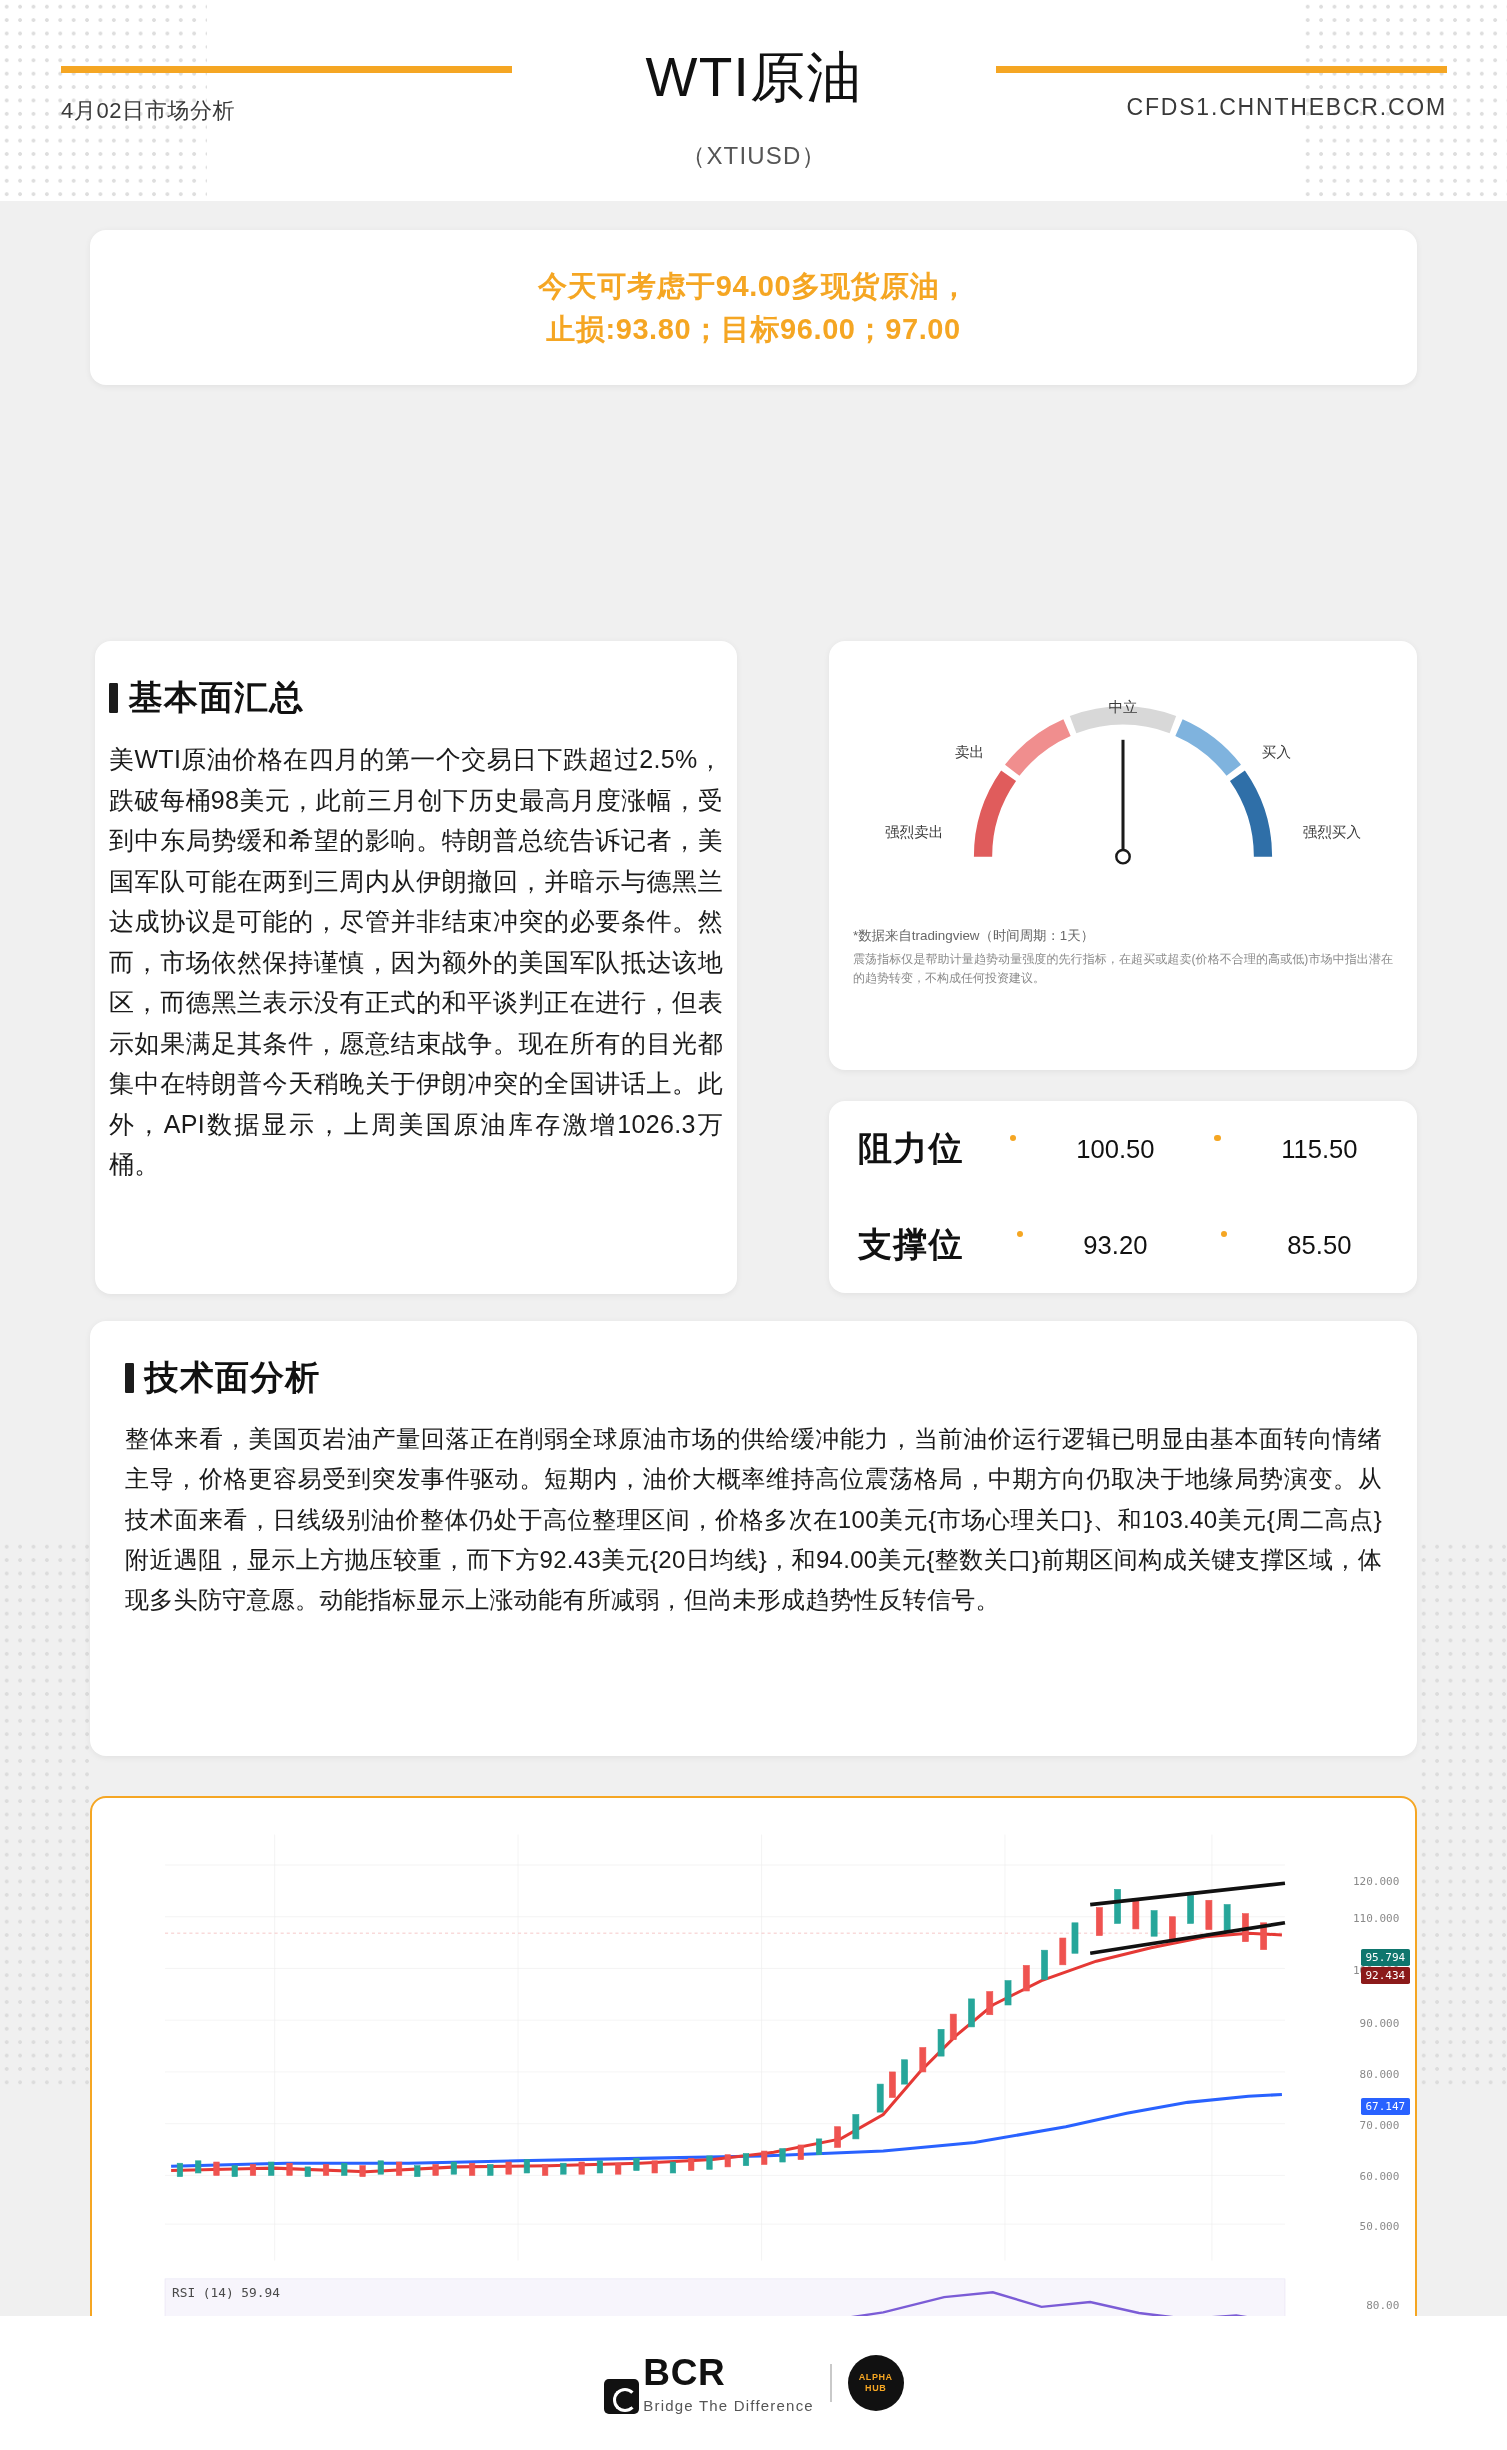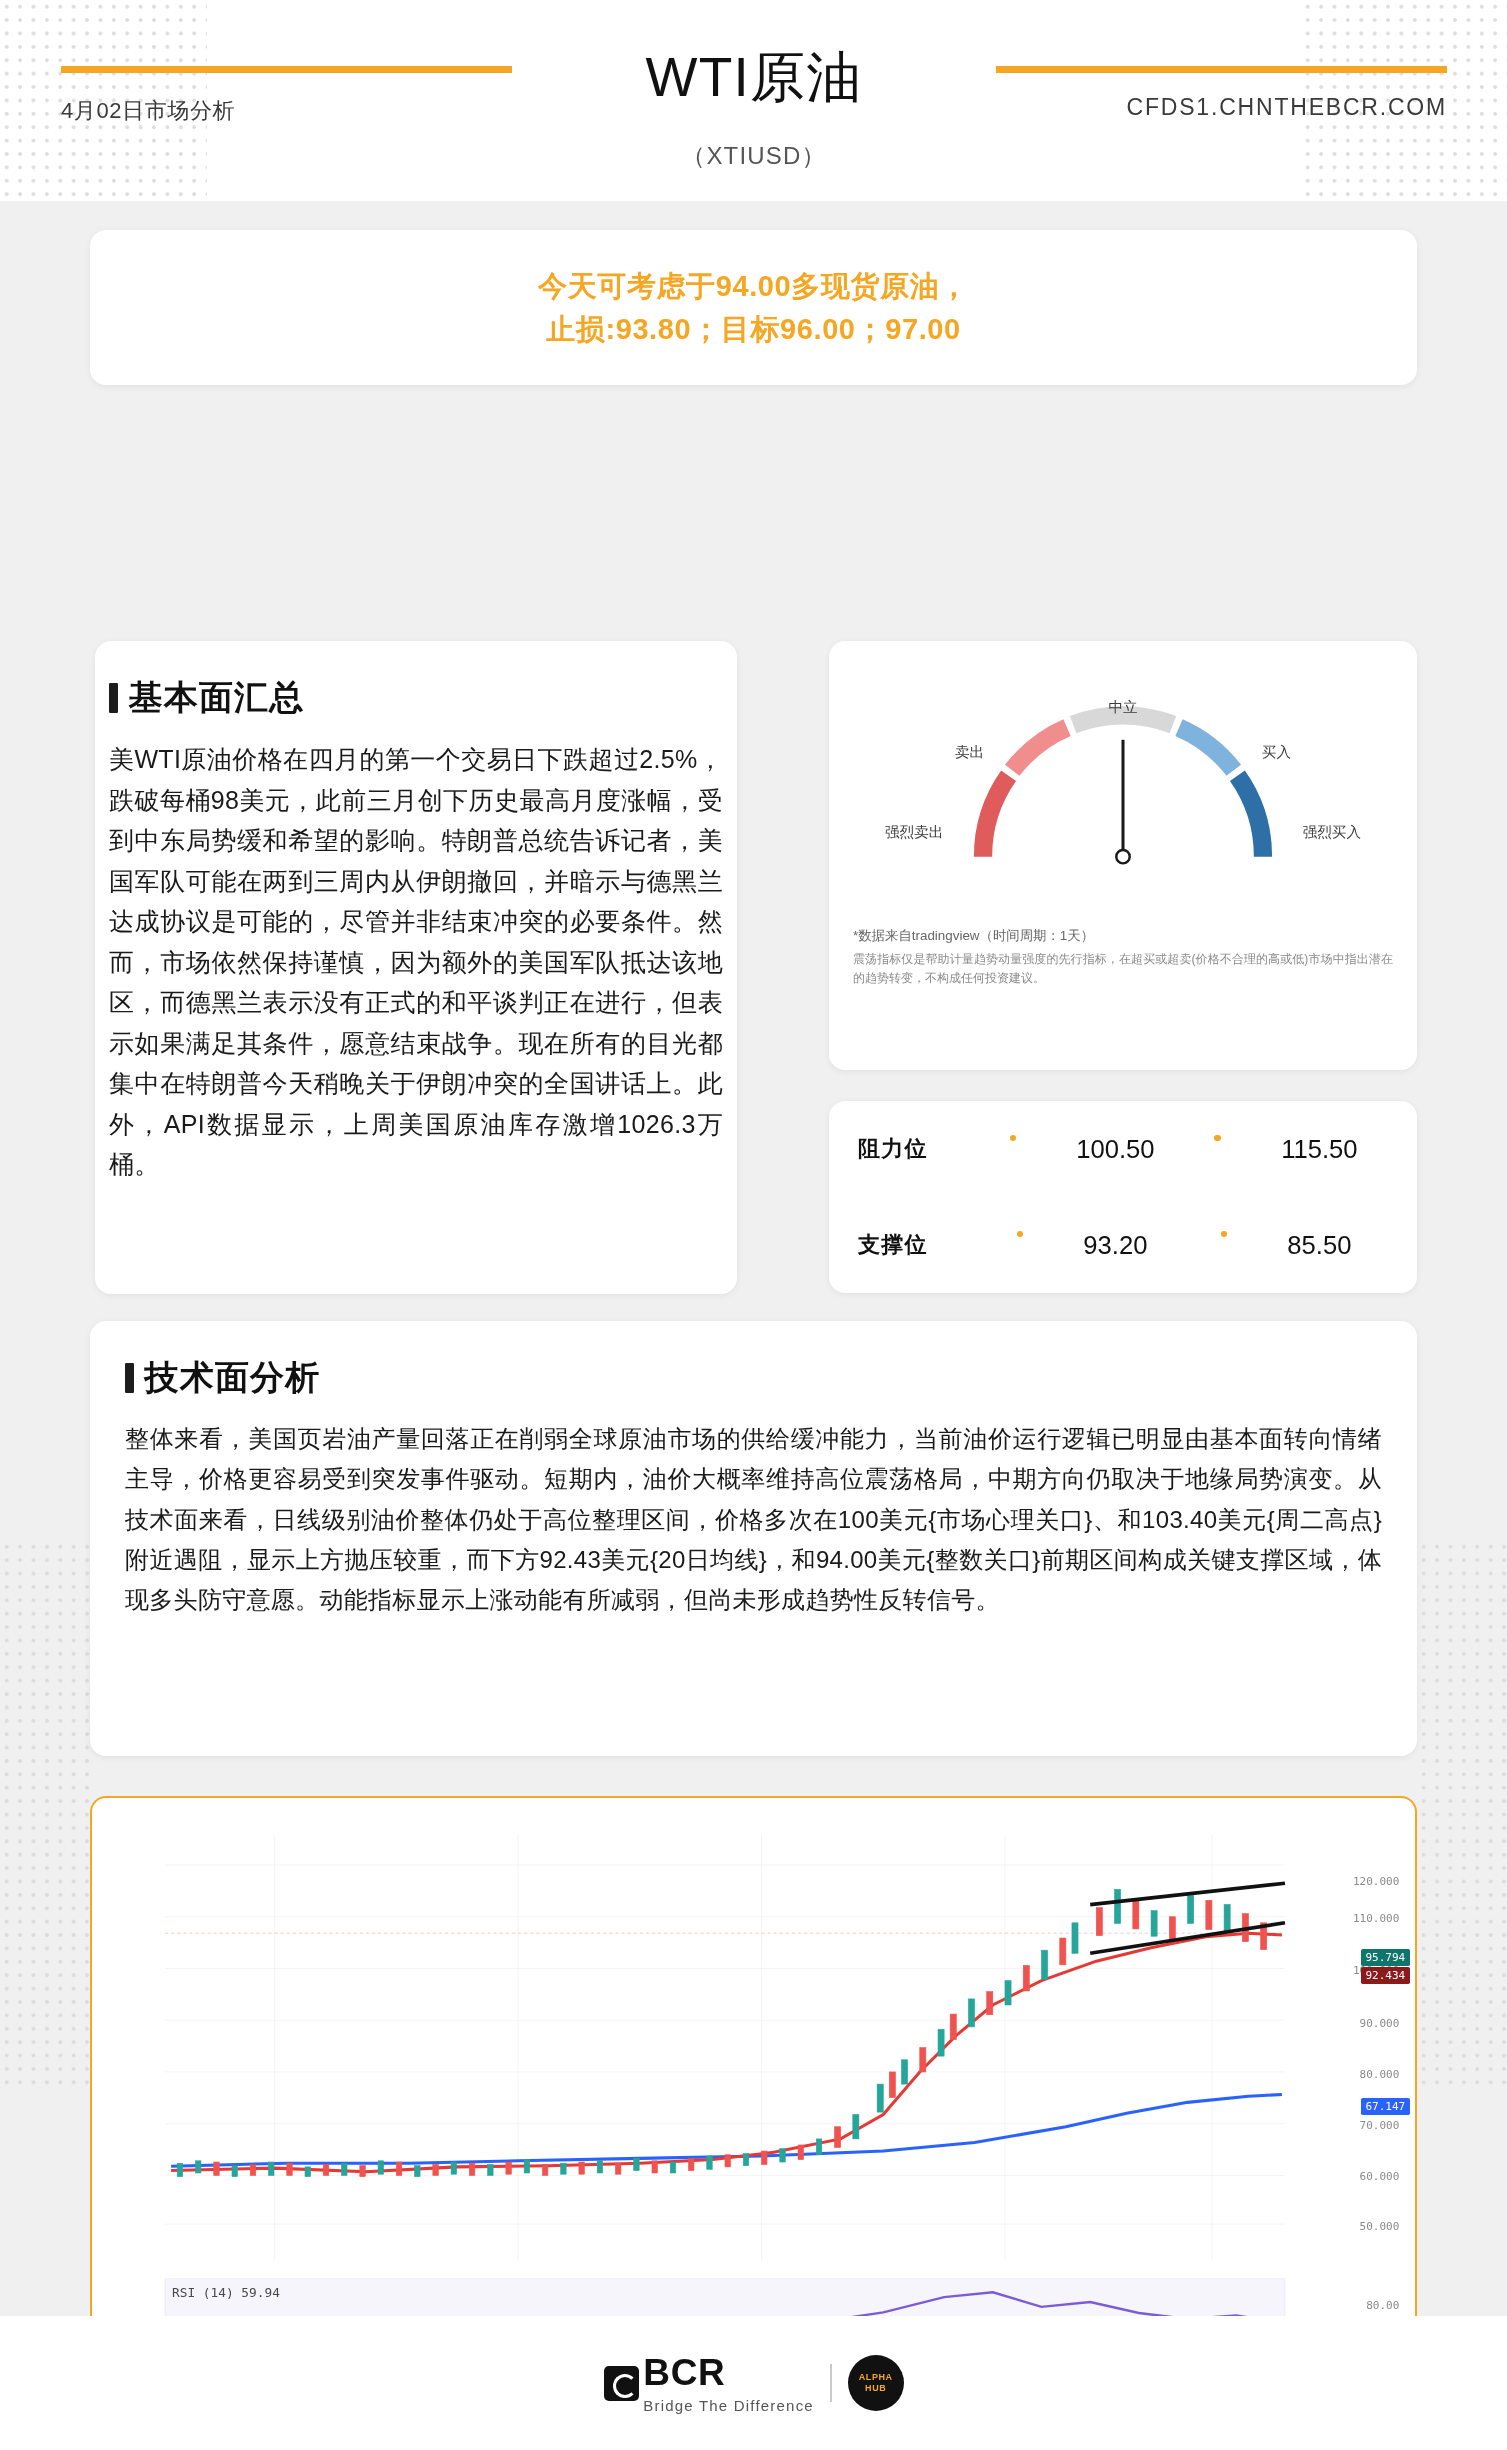--- a/index.html
+++ b/index.html
@@ -196,21 +196,21 @@
   }
 
   
   .lv-row {
     display: flex;
     align-items: center;
     height: 50%;
     padding: 0 29px;
   }
   .lv-label {
-    font-size: 22px;
+    font-size: 34px;
     font-weight: bold;
     color: #111;
     width: 122px;
     letter-spacing: 1.2px;
   }
   .lv-cell {
     flex: 1;
     display: flex;
     align-items: flex-start;
     justify-content: center;
@@ -306,21 +306,21 @@
     width: 100%;
     height: 134px;
     background: #fff;
     display: flex;
     align-items: center;
     justify-content: center;
     gap: 16px;
   }
   .bcr-logo {
     display: flex;
-    align-items: center;
+    align-items: flex-end;
     gap: 4px;
   }
   .bcr-mark {
     width: 35px; height: 35px;
     background: #111;
     border-radius: 4.9px;
     position: relative;
   }
   .bcr-mark::after {
     content: "";

